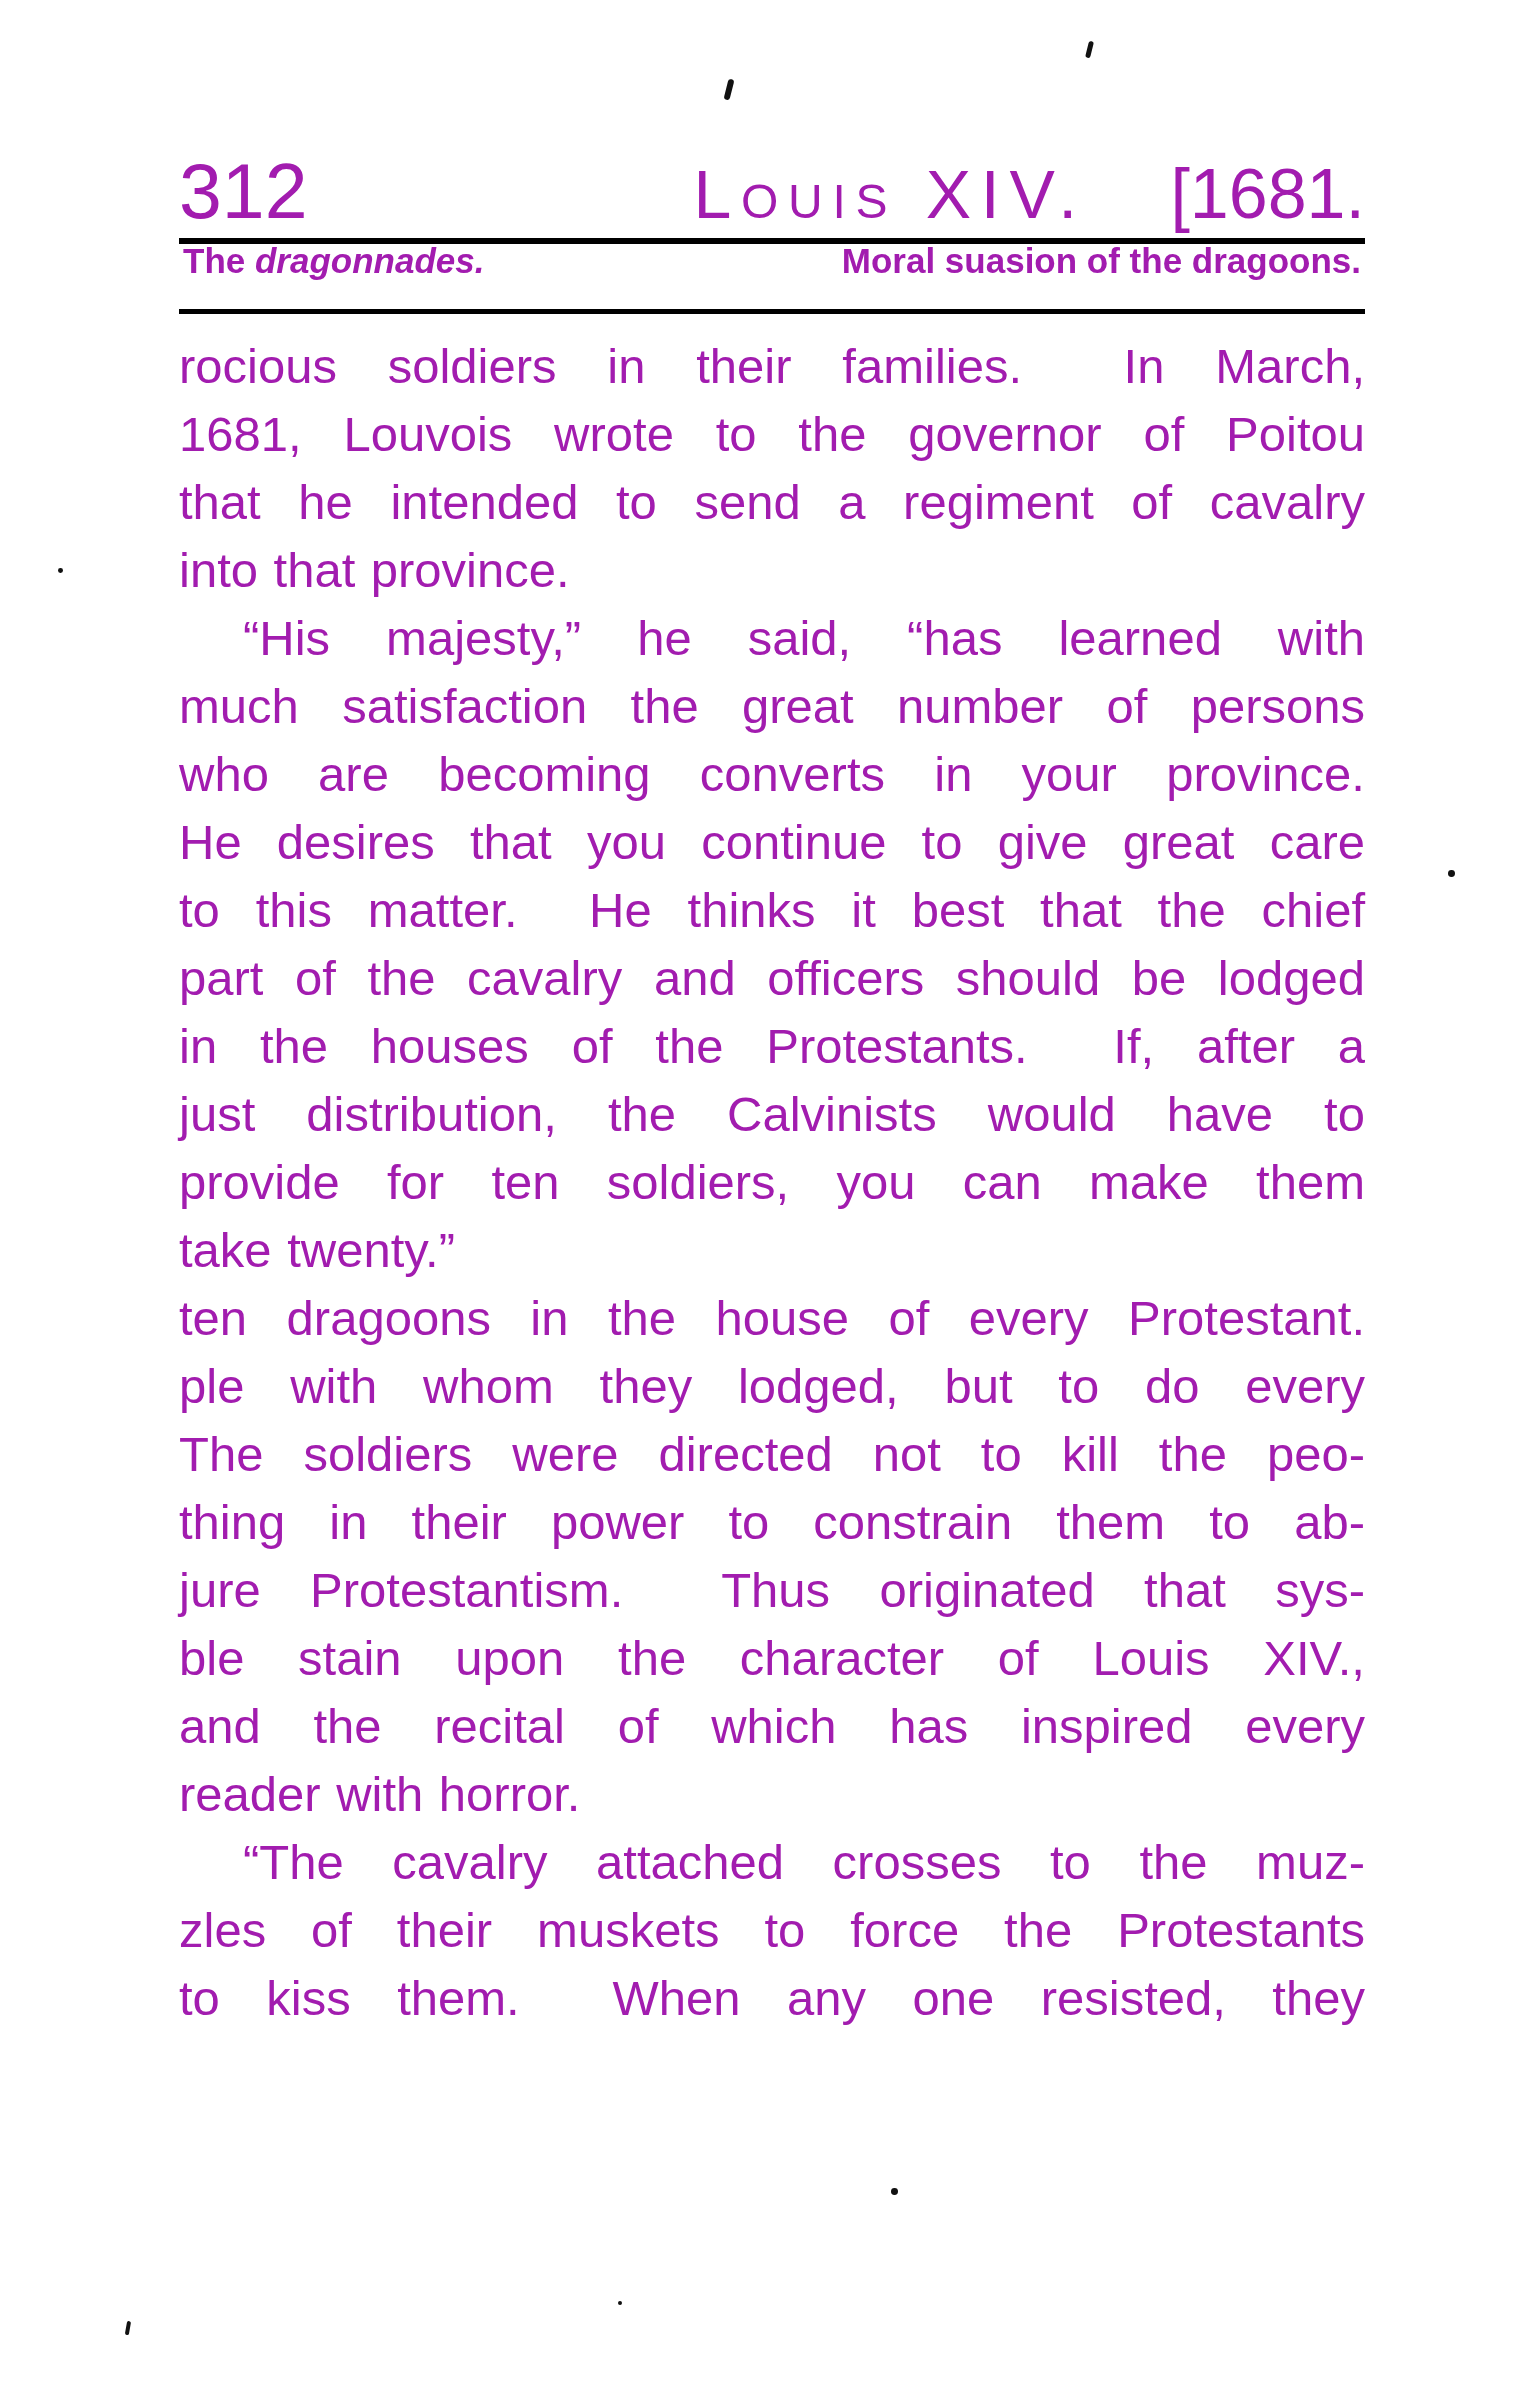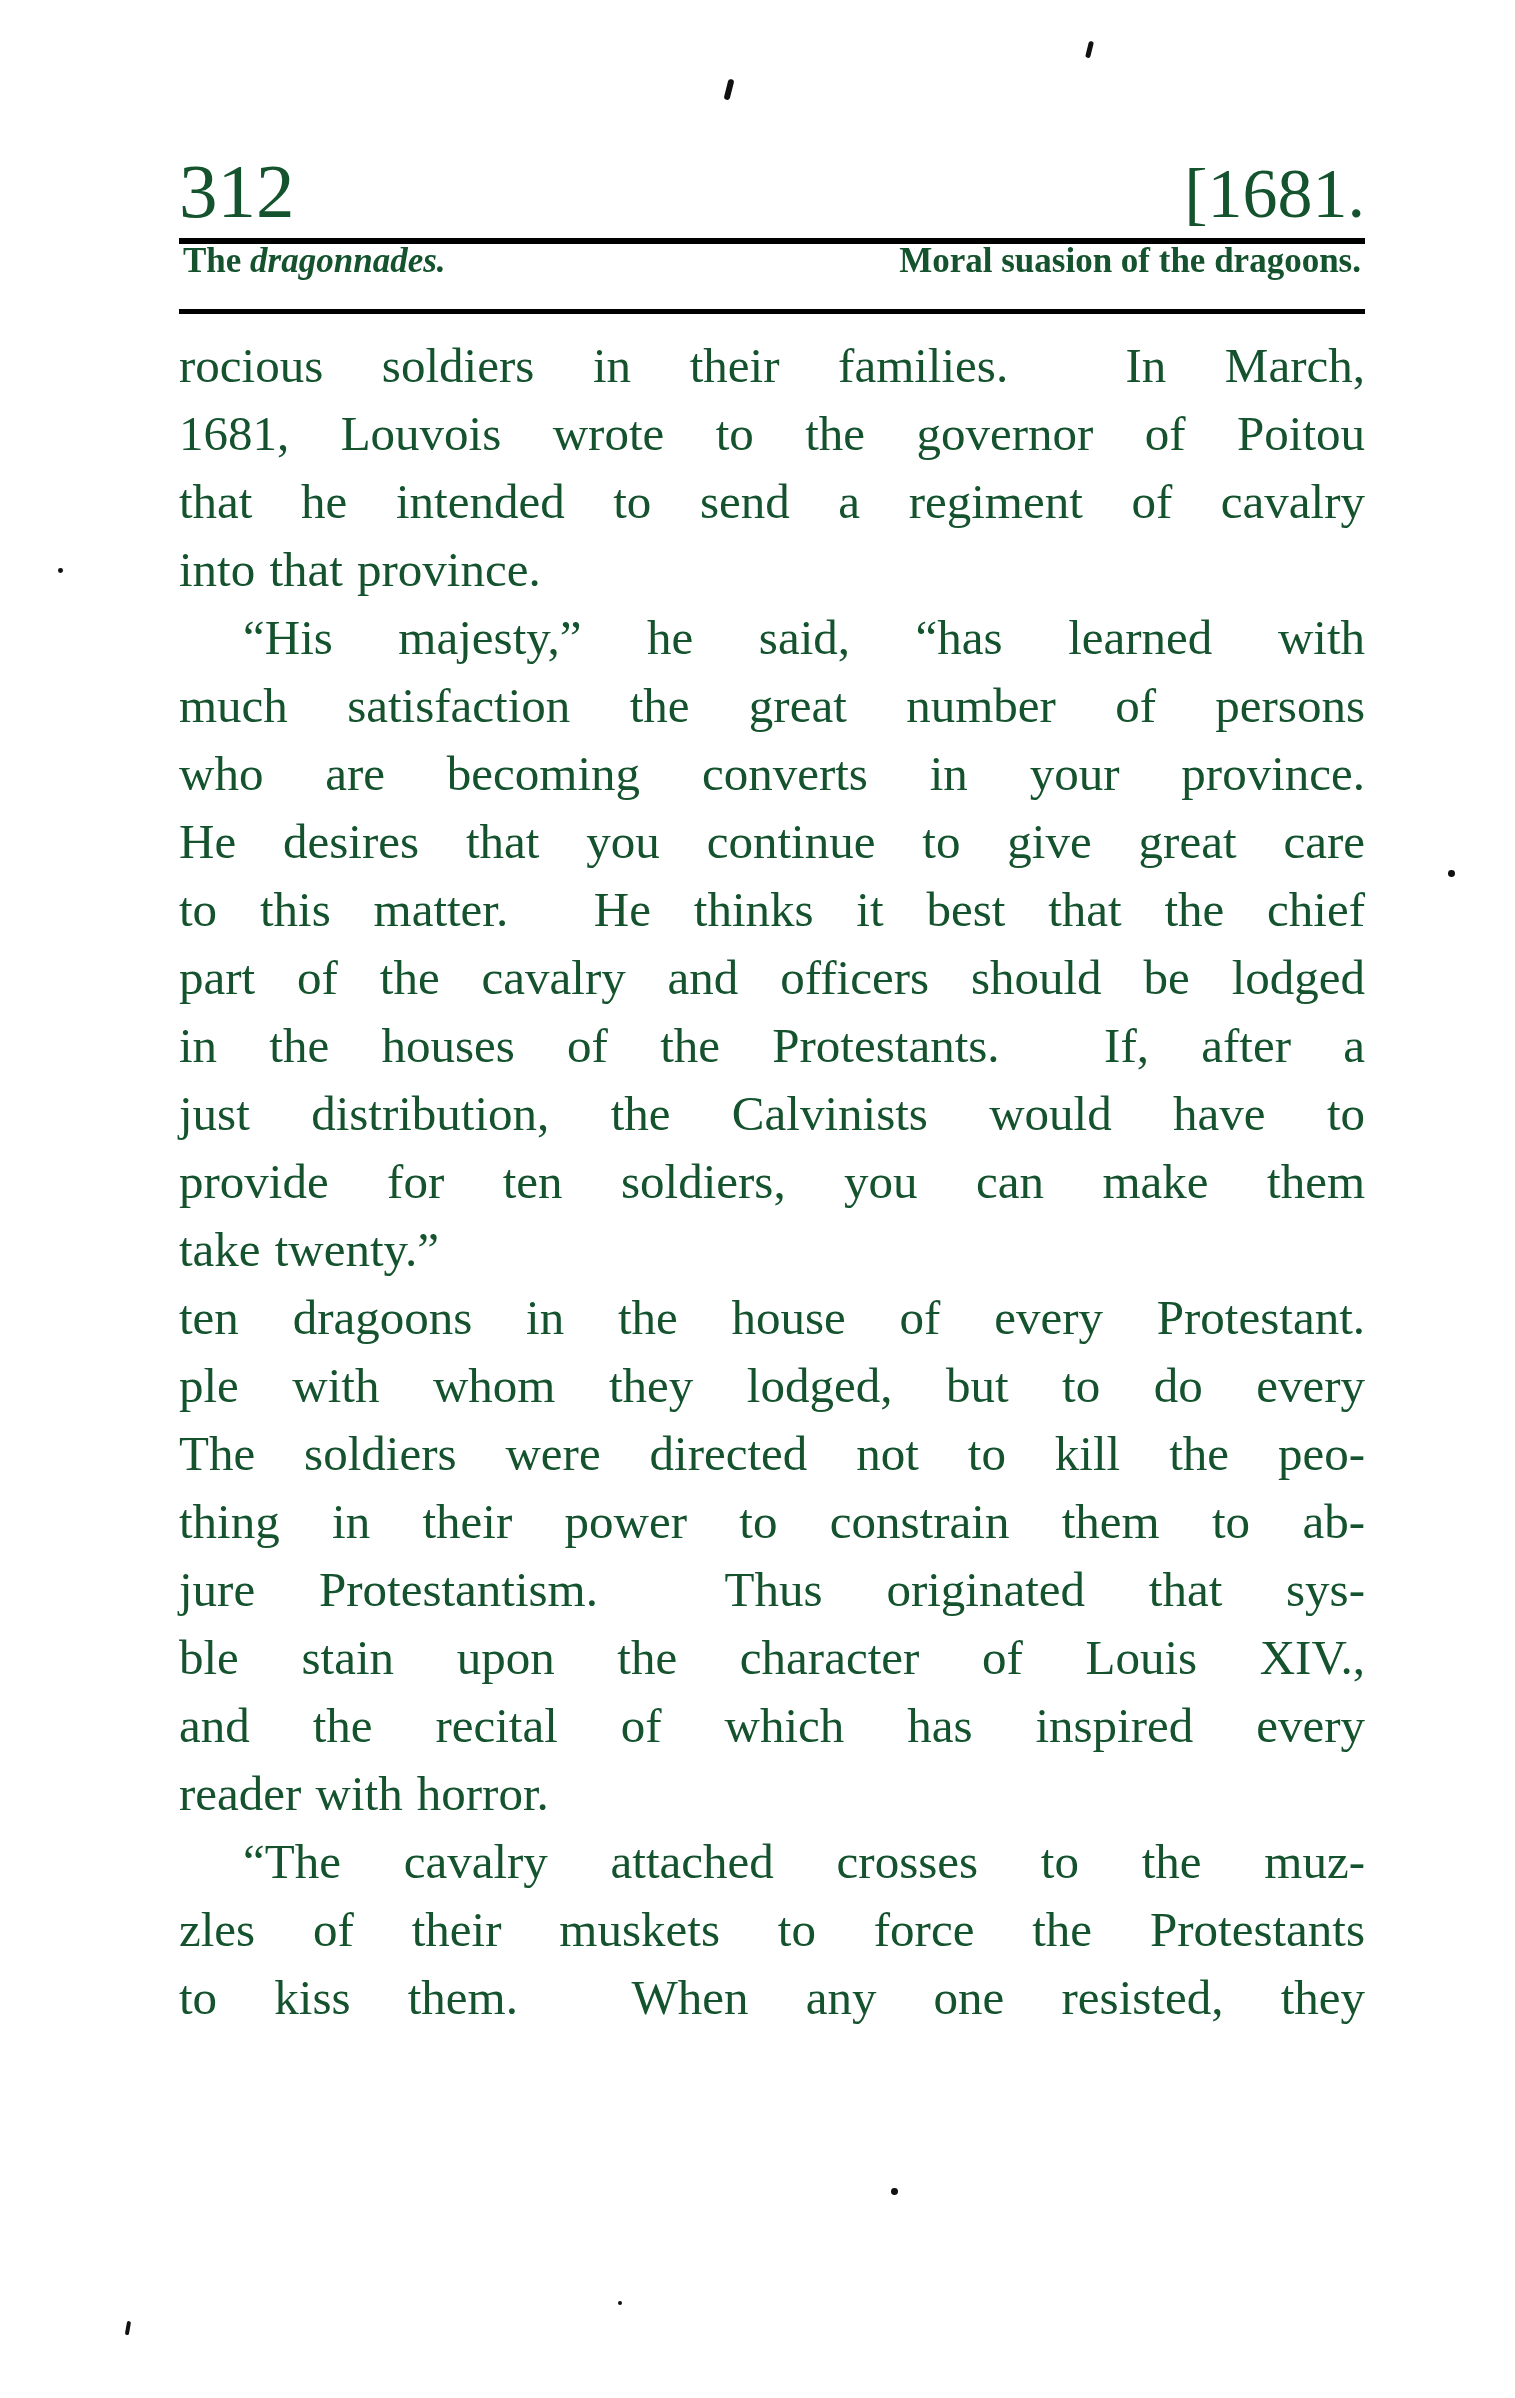--- a/index.html
+++ b/index.html
@@ -1,21 +1,21 @@
 <!DOCTYPE html>
 <html><head>
 <meta charset="utf-8">
 <style>
   html,body { margin:0; padding:0; }
   .page {
     position:relative;
     width:1516px; height:2398px;
     background:#ffffff;
-    color:#14532d;
-    font-family:Liberation Serif, serif;
+    color:#a21caf;
+    font-family:Liberation Sans, sans-serif;
     overflow:hidden;
   }
   
   .header-row {
     position:absolute; left:179px; width:1186px; top:147px;
     display:flex; align-items:baseline;
   }
   .page-number { font-size:77px; }
   .header-title {
     font-size:68px;
@@ -57,20 +57,21 @@
   .sp6 { left:126px;  top:2321px; width:3.9px;  height:13.5px; transform:rotate(10deg); border-radius:1.9px;}
   .sp7 { left:618px;  top:2301px; width:3.9px;  height:3.9px; }
 </style>
 </head>
 <body>
 
 <div class="page">
 
   <div class="header-row">
     <span class="page-number">312</span>
+    <span class="header-title">Louis XIV.</span>
     <span class="header-year">[1681.</span>
   </div>
 
   <div class="rule rule-top"></div>
 
   <div class="heads-row">
     <span><span>The </span><em>dragonnades.</em></span>
     <span>Moral suasion of the dragoons.</span>
   </div>
 

